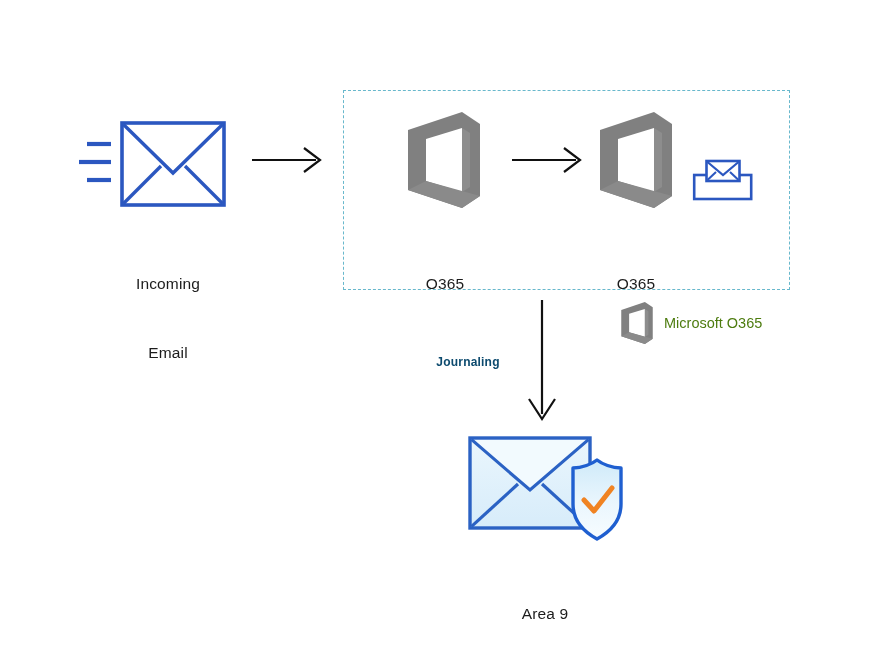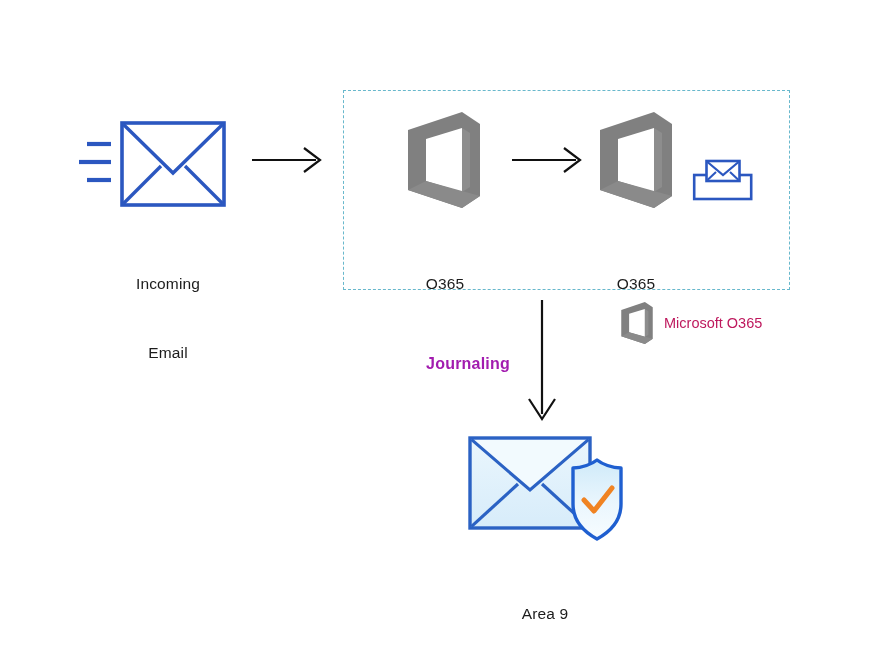--- a/index.html
+++ b/index.html
@@ -78,39 +78,39 @@
   #arrow-journaling { left: 524px; top: 300px; width: 36px; height: 122px; }
 
   
   #journaling-label {
     position: absolute;
     left: 408px;
     top: 355px;
     width: 120px;
     text-align: center;
     font-family: "Liberation Sans", sans-serif;
-    font-size: 16px;
+    font-size: 12px;
     font-weight: bold;
-    color: #a21caf;
+    color: #0c4a6e;
     letter-spacing: 0.2px;
   }
 
   
   #legend-o365 {
     position: absolute;
     left: 620px;
     top: 302px;
     display: flex;
     align-items: center;
     gap: 10px;
   }
   #legend-o365-label {
     font-family: "Liberation Sans", sans-serif;
     font-size: 14.5px;
-    color: #be185d;
+    color: #4d7c0f;
     white-space: nowrap;
   }
 
   
   #area1-group { left: 466px; top: 432px; width: 170px; height: 112px; }
   #area1-caption { left: 465px; top: 556px; width: 160px; }
 </style>
 </head>
 <body>
 

